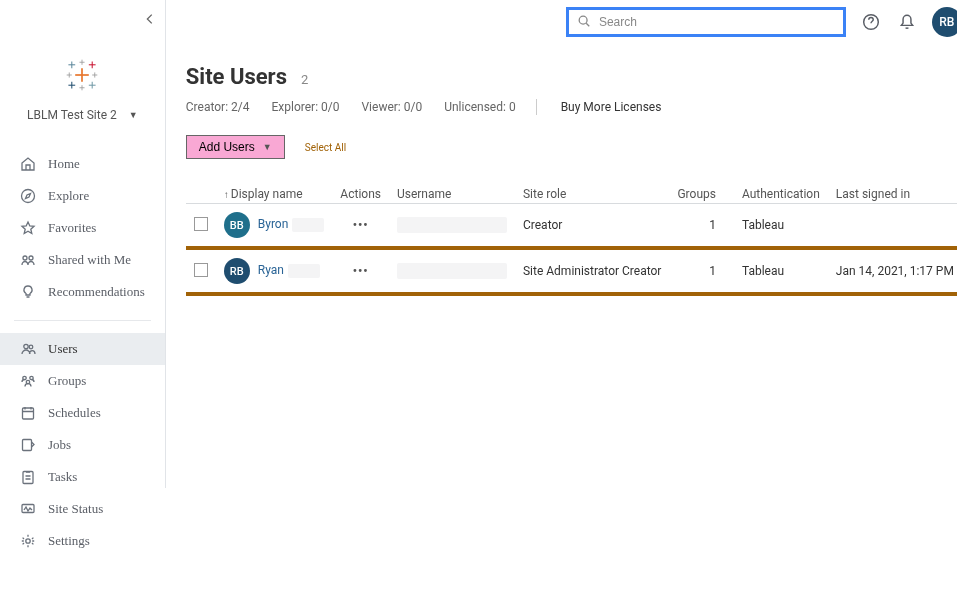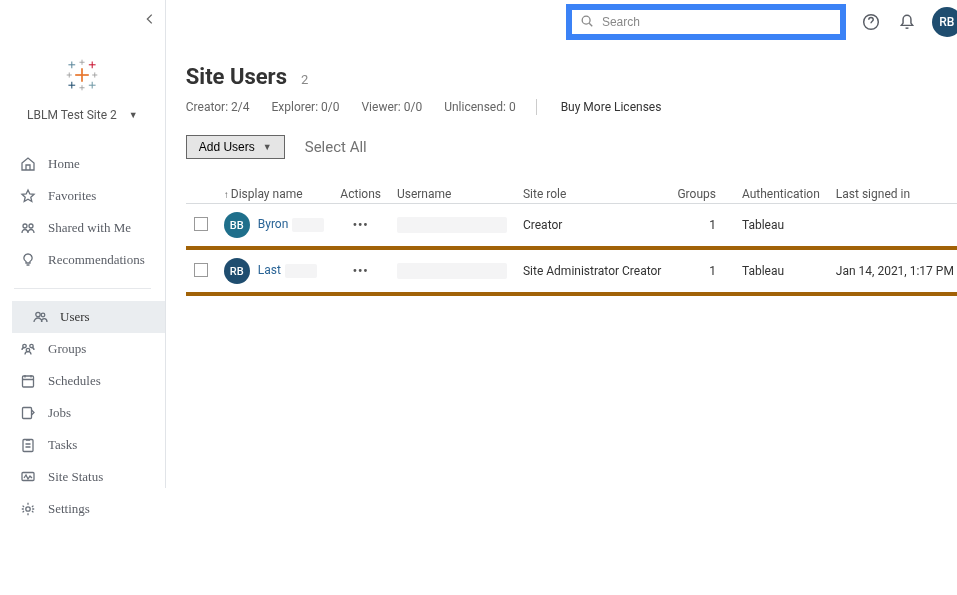--- a/index.html
+++ b/index.html
@@ -57,42 +57,42 @@
     .nav-item {
       display: flex;
       align-items: center;
       gap: 12px;
       padding: 8px 20px;
       color: #5a5e66;
       cursor: pointer;
       font-size: 13px;
       line-height: 16px;
     }
-    .nav-item.active { background: #eaedf0; color: #333; margin-left: 12px; }
+    .nav-item.active { background: #eaedf0; color: #333; }
     .nav-icon { width: 16px; height: 16px; flex-shrink: 0; display:flex; align-items:center; justify-content:center; color:#6b727c; }
     .nav-icon svg { stroke: currentColor; }
 
     
     .main {
       flex: 1;
       display: flex;
       flex-direction: column;
     }
     .topbar {
       height: 44px;
       display: flex;
       align-items: center;
       justify-content: flex-end;
       gap: 14px;
       padding: 0 20px;
     }
     .search-box {
       width: 280px;
       height: 28px;
-      border: 6px solid #3b82f6;
+      border: 3px solid #3b82f6;
       display: flex;
       align-items: center;
       padding: 12px 8px;
       gap: 8px;
     }
     .search-box input {
       border: none;
       outline: none;
       font-size: 12px;
       flex: 1;
@@ -123,26 +123,26 @@
     }
     .license-divider { width:1px; height:16px; background:#ccc; margin: 0 2px 0 -2px; }
     .buy-link { color: #333; font-size: 12px; cursor: pointer; }
 
     .actions-row {
       display: flex; align-items: center; gap: 20px;
       margin-top: 20px;
       position: relative;
     }
     .add-users-btn {
-      border: 1px solid #666; background: #e5e5e5;
+      border: 1px solid #666; background: #f9a8d4;
       font-size: 12px; padding: 4px 12px;
       cursor: pointer;
       display:flex; align-items:center; gap:4px;text-align:right;
     }
-    .select-all { font-size: 15px; color: #737373; cursor: pointer; }
+    .select-all { font-size: 10px; color: #a16207; cursor: pointer; }
 
     
     .table-wrap { margin-top: 18px; }
     table { width: 100%; border-collapse: collapse; font-size: 12px; }
     thead th {
       text-align: left; font-weight: 400; color: #555;
       padding: 10px 8px 2px 8px;
       border-bottom: 1px solid #d8dbde;
       white-space: nowrap;
     }
@@ -221,20 +221,29 @@
   </div>
 
   <div class="nav-group">
     <div class="nav-item">
       <span class="nav-icon">
         <svg width="16" height="16" viewBox="0 0 16 16" fill="none" stroke-width="1.3">
             <path d="M2 7 L8 2 L14 7 V14 H2 Z M6 14 V9 H10 V14"></path>
           </svg>
       </span>
       <span>Home</span>
+    </div>
+    <div class="nav-item">
+      <span class="nav-icon">
+        <svg width="16" height="16" viewBox="0 0 16 16" fill="none" stroke-width="1.3">
+            <circle cx="8" cy="8" r="6.5"></circle>
+            <path d="M10.5 5.5 L7 7 L5.5 10.5 L9 9 Z"></path>
+          </svg>
+      </span>
+      <span>Explore</span>
     </div>
     <div class="nav-item">
       <span class="nav-icon">
         <svg width="16" height="16" viewBox="0 0 16 16" fill="none" stroke-width="1.3">
             <path d="M8 2 L9.8 6 L14 6.3 L10.8 9.2 L11.8 13.5 L8 11.2 L4.2 13.5 L5.2 9.2 L2 6.3 L6.2 6 Z"></path>
           </svg>
       </span>
       <span>Favorites</span>
     </div>
     <div class="nav-item">
@@ -401,21 +410,21 @@
               <td class="col-name"><span class="mini-avatar" style="background:#1f6f8b">BB</span><span class="display-name">Byron</span><span class="redacted name-r"></span></td>
               <td class="col-actions"><span class="actions-dots">•••</span></td>
               <td class="col-username"><span class="redacted user-r"></span></td>
               <td class="col-role">Creator</td>
               <td class="col-groups groups-cell">1</td>
               <td class="col-auth">Tableau</td>
               <td class="col-signed"></td>
             </tr>
             <tr>
               <td class="col-check"><span class="row-check"></span></td>
-              <td class="col-name"><span class="mini-avatar" style="background:#1f4d6f">RB</span><span class="display-name">Last</span><span class="redacted name-r"></span></td>
+              <td class="col-name"><span class="mini-avatar" style="background:#1f4d6f">RB</span><span class="display-name">Ryan</span><span class="redacted name-r"></span></td>
               <td class="col-actions"><span class="actions-dots">•••</span></td>
               <td class="col-username"><span class="redacted user-r"></span></td>
               <td class="col-role">Site Administrator Creator</td>
               <td class="col-groups groups-cell">1</td>
               <td class="col-auth">Tableau</td>
               <td class="col-signed">Jan 14, 2021, 1:17 PM</td>
             </tr>
           </tbody>
       </table>
     </div>

